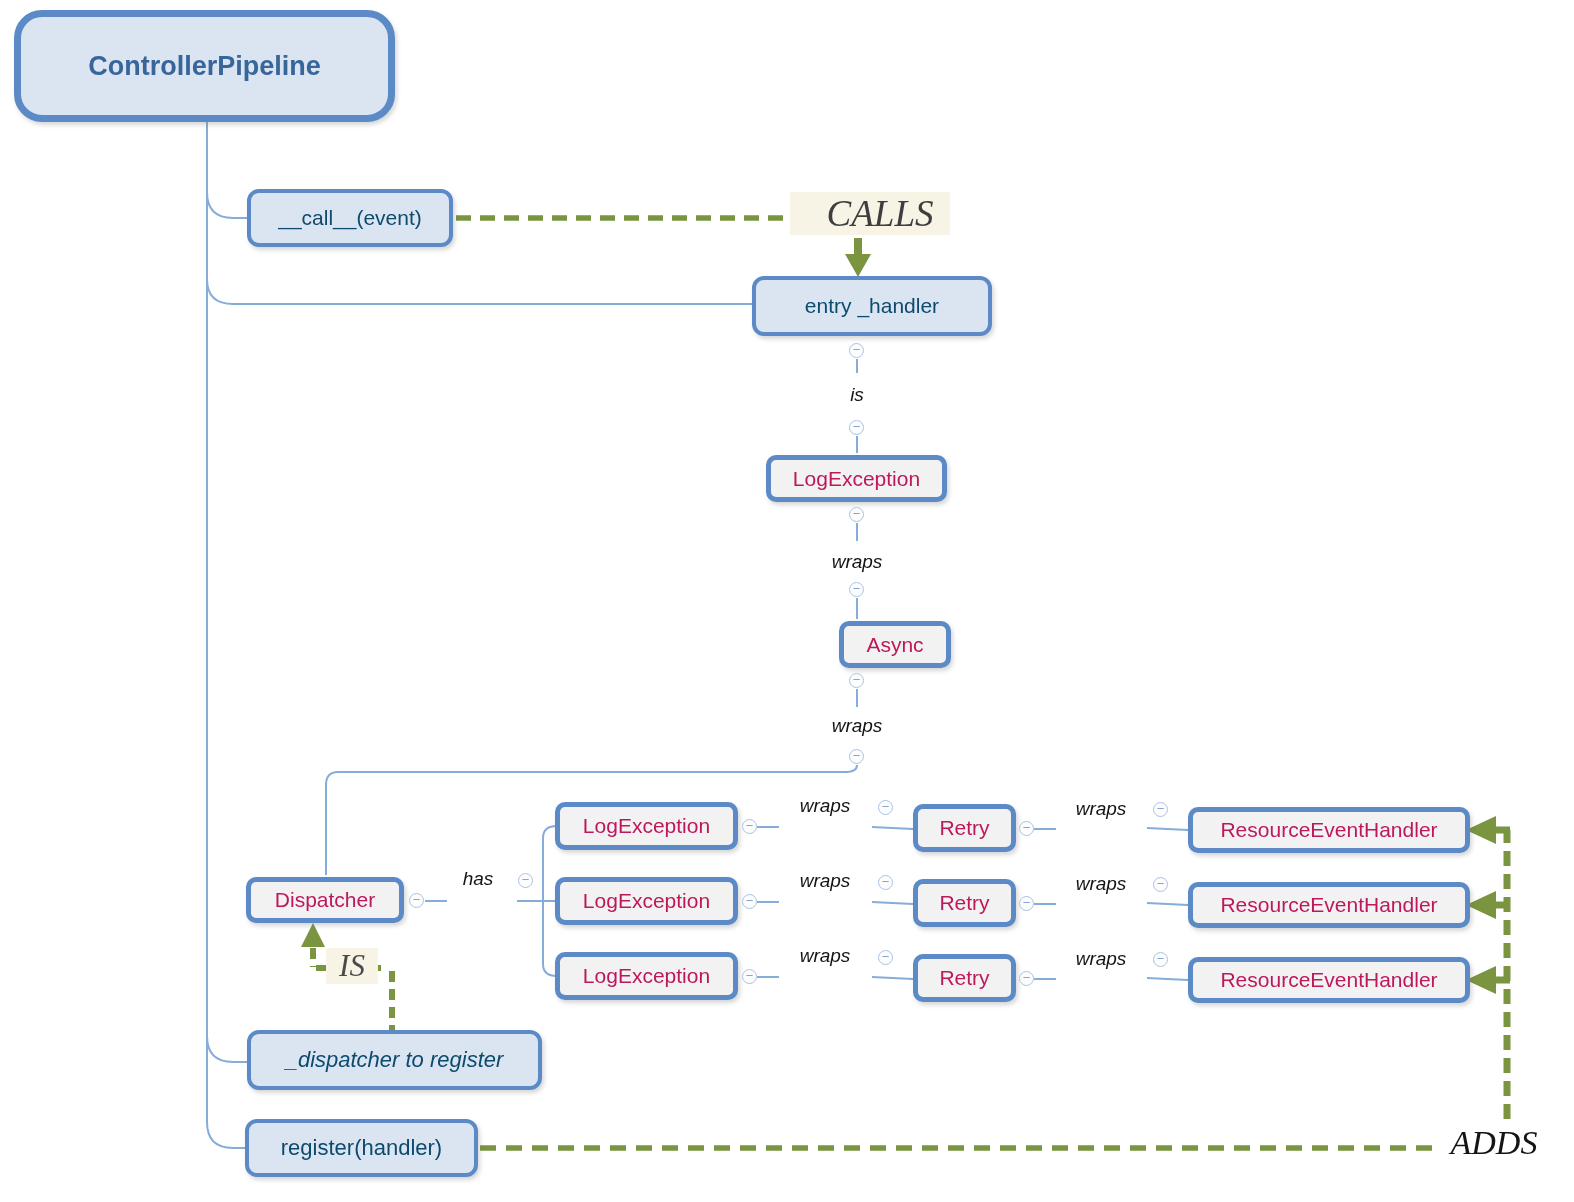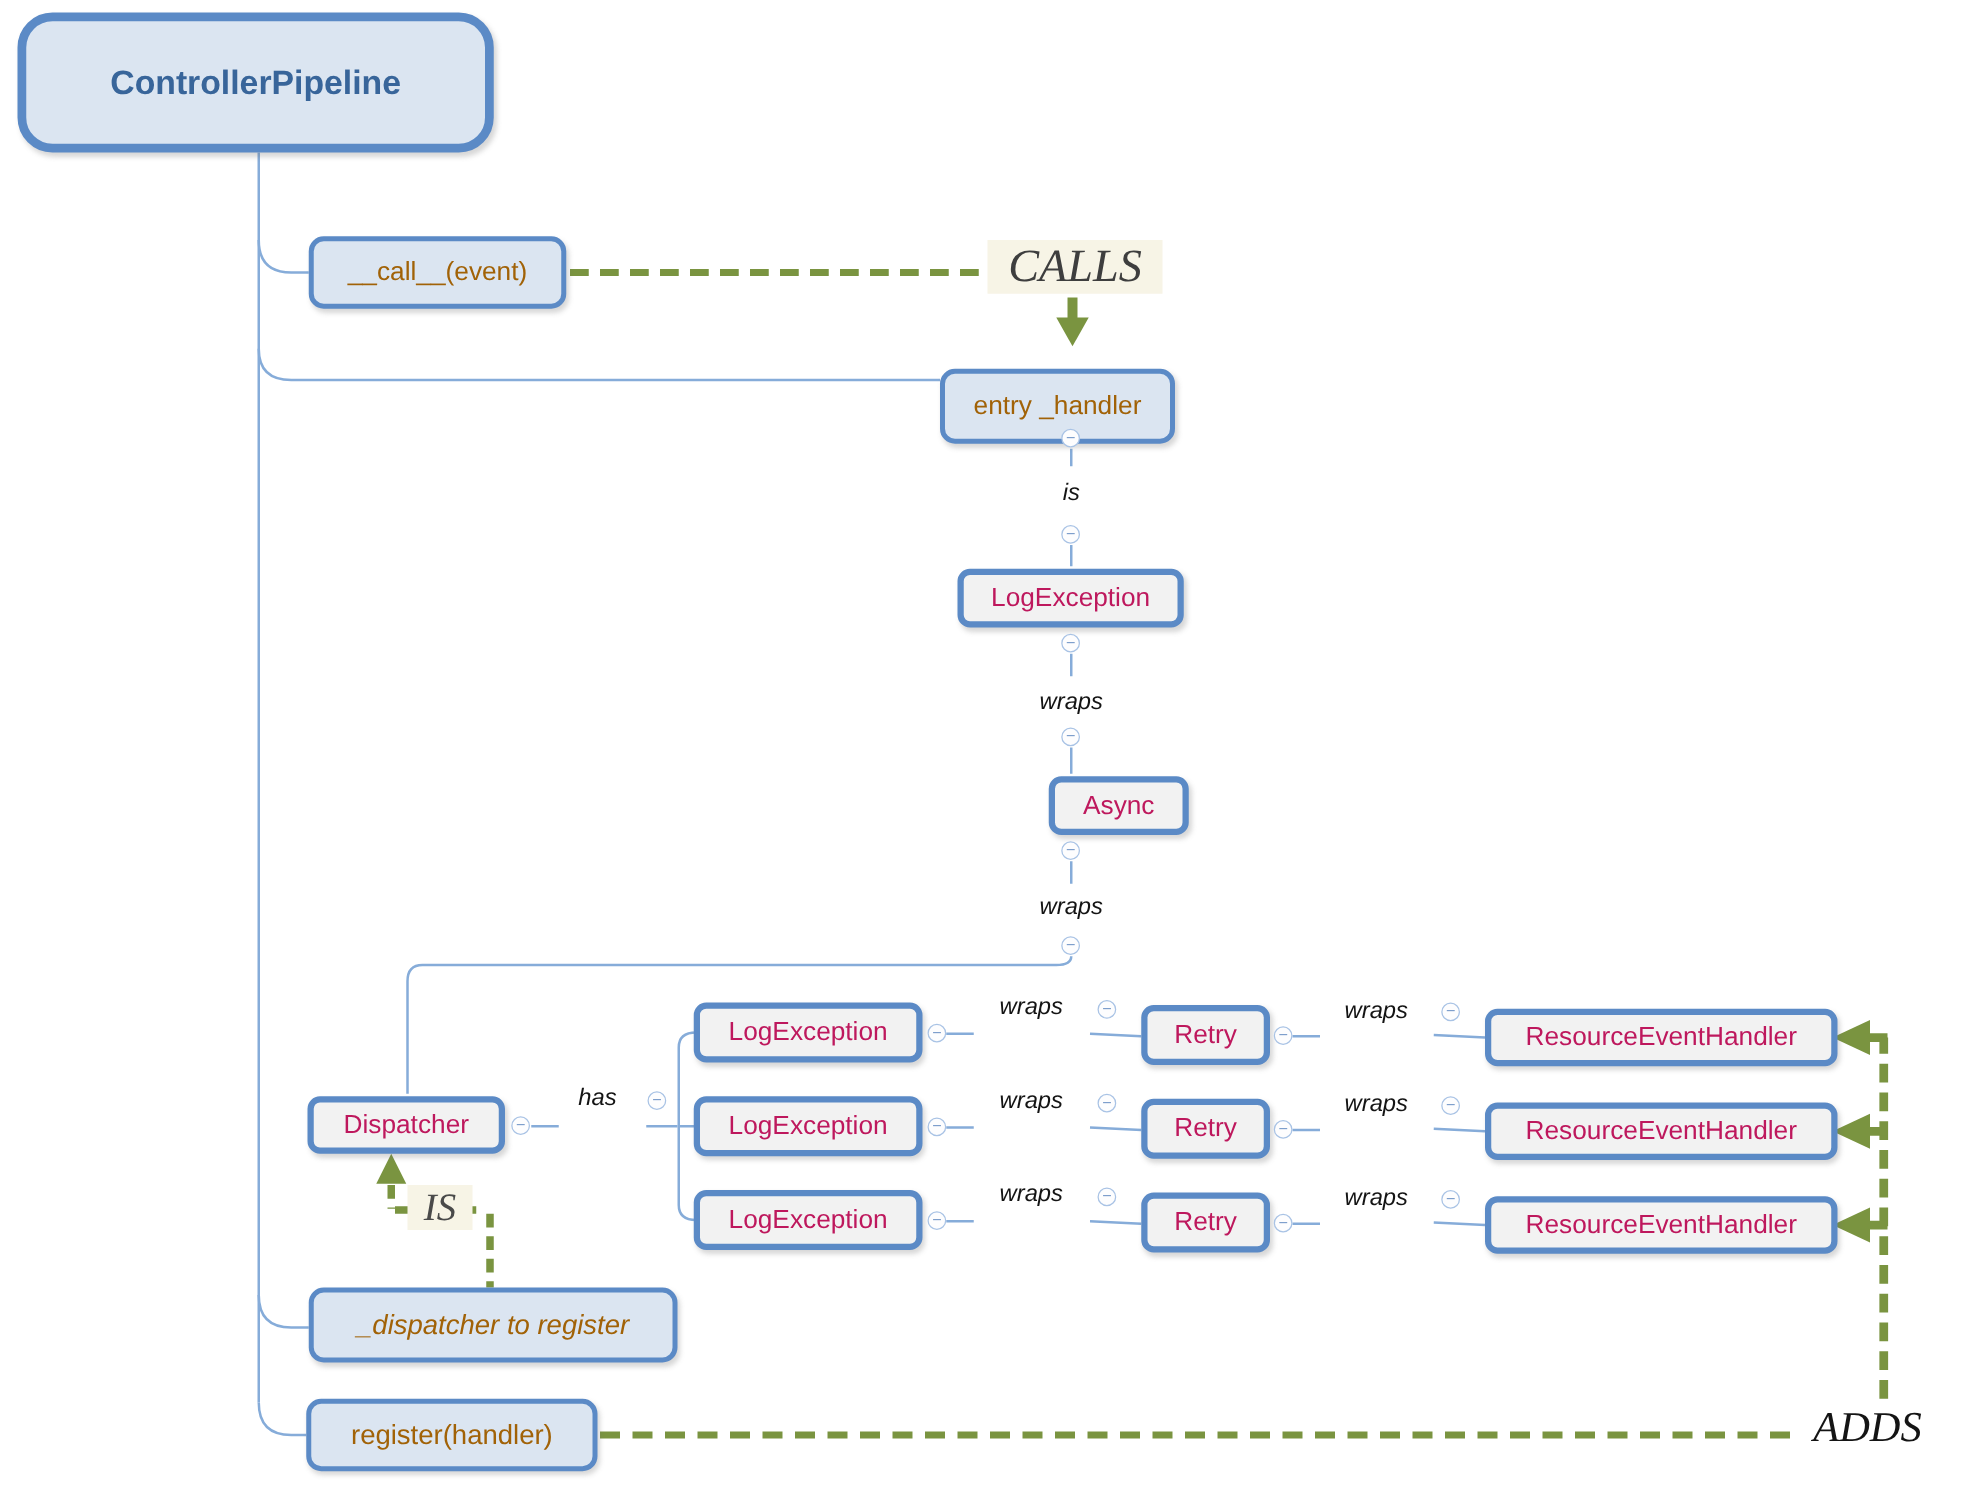--- a/index.html
+++ b/index.html
@@ -2,29 +2,29 @@
 <html><head>
 <meta charset="utf-8">
 <style>
   html,body{margin:0;padding:0;background:#ffffff;}
   .stage{position:relative;width:1574px;height:1202px;background:#ffffff;overflow:hidden;
          font-family:"Liberation Sans",sans-serif;}
   svg.wires{position:absolute;left:0;top:0;width:1574px;height:1202px;}
 
   .node{position:absolute;box-sizing:border-box;display:flex;align-items:center;justify-content:center;
         text-align:center;box-shadow:2px 3px 4px rgba(110,110,110,0.28);}
-  .node.blue{background:#dbe5f1;border:4px solid #5b8ac6;border-radius:12px;color:#a16207;font-size:21px;}
+  .node.blue{background:#dbe5f1;border:4px solid #5b8ac6;border-radius:12px;color:#0c4a6e;font-size:21px;}
   .node.gray{background:#f2f2f2;border:5px solid #5b8ac6;border-radius:10px;color:#be185d;font-size:21px;}
   .node.root{background:#dbe5f1;border:7px solid #5b8ac6;border-radius:28px;color:#38659a;
              font-size:27px;font-weight:bold;}
 
   .elabel{position:absolute;font-style:italic;font-size:19px;color:#141414;text-align:center;}
   .rel{position:absolute;font-family:"Liberation Serif",serif;font-style:italic;text-align:center;
        white-space:nowrap;}
-  .rel.calls{font-size:37px;color:#3e3e3e;background:#f7f4e6;}
+  .rel.calls{font-size:37px;color:#3e3e3e;background:#f7f4e6;padding-left:20px;}
   .rel.is{font-size:31px;color:#4a4a4a;background:#f7f4e6;}
   .rel.adds{font-size:34px;color:#141414;}
 
   .collapse{position:absolute;width:15px;height:15px;box-sizing:border-box;border:1.5px solid #a9c3e5;
             border-radius:50%;background:#fdfdfe;color:#7e9fcc;font-size:13px;line-height:11px;
             text-align:center;overflow:hidden;}
 </style>
 </head>
 <body>
 
@@ -72,21 +72,21 @@
       <polygon points="1496,816 1496,844 1466,830" fill="#7a9440"></polygon>
       <polygon points="1496,891 1496,919 1466,905" fill="#7a9440"></polygon>
       <polygon points="1496,966 1496,994 1466,980" fill="#7a9440"></polygon>
     </g>
   </svg>
 
   <div class="node root" style="left:14px;top:10px;width:381px;height:112px;">ControllerPipeline</div>
 
   <div class="node blue" style="left:247px;top:189px;width:206px;height:58px;">__call__(event)</div>
 
-  <div class="node blue" style="left:752px;top:276px;width:188px;height:60px;margin-top:19px;">entry _handler</div>
+  <div class="node blue" style="left:752px;top:276px;width:240px;height:60px;">entry _handler</div>
 
   <div class="node gray" style="left:766px;top:455px;width:181px;height:47px;">LogException</div>
 
   <div class="node gray" style="left:803px;top:621px;width:112px;height:47px;margin-left:36px;">Async</div>
 
   <div class="node gray" style="left:246px;top:877px;width:158px;height:46px;">Dispatcher</div>
 
   <div class="node blue" style="left:247px;top:1030px;width:295px;height:60px;font-size:22px;font-style:italic;">_dispatcher to register</div>
 
   <div class="node blue" style="left:245px;top:1119px;width:233px;height:58px;font-size:22px;">register(handler)</div>

